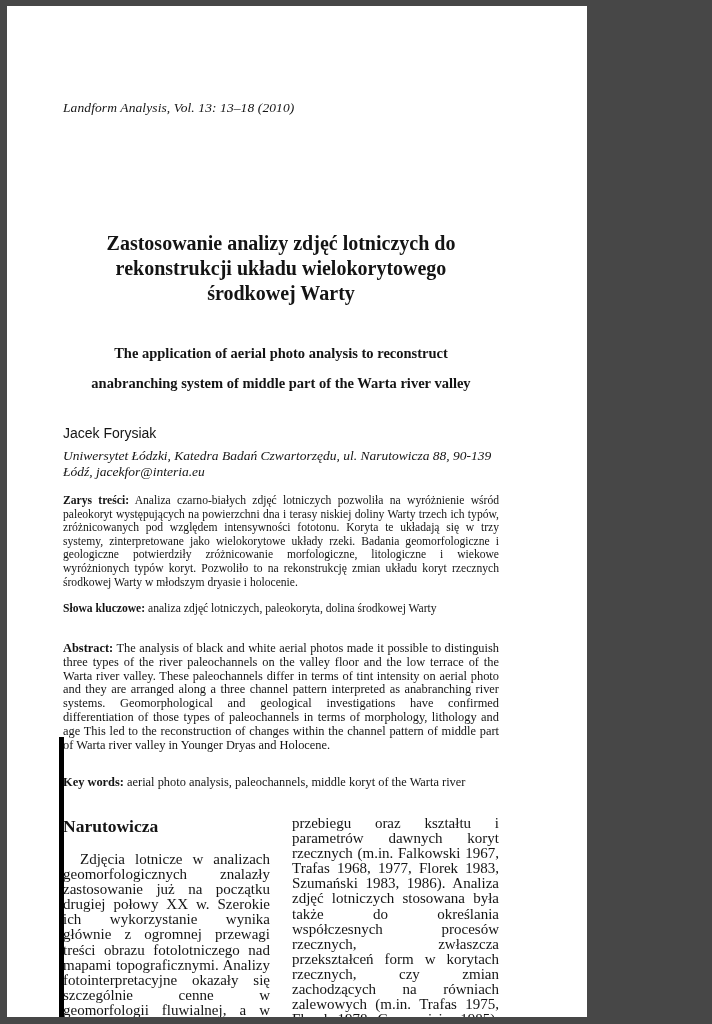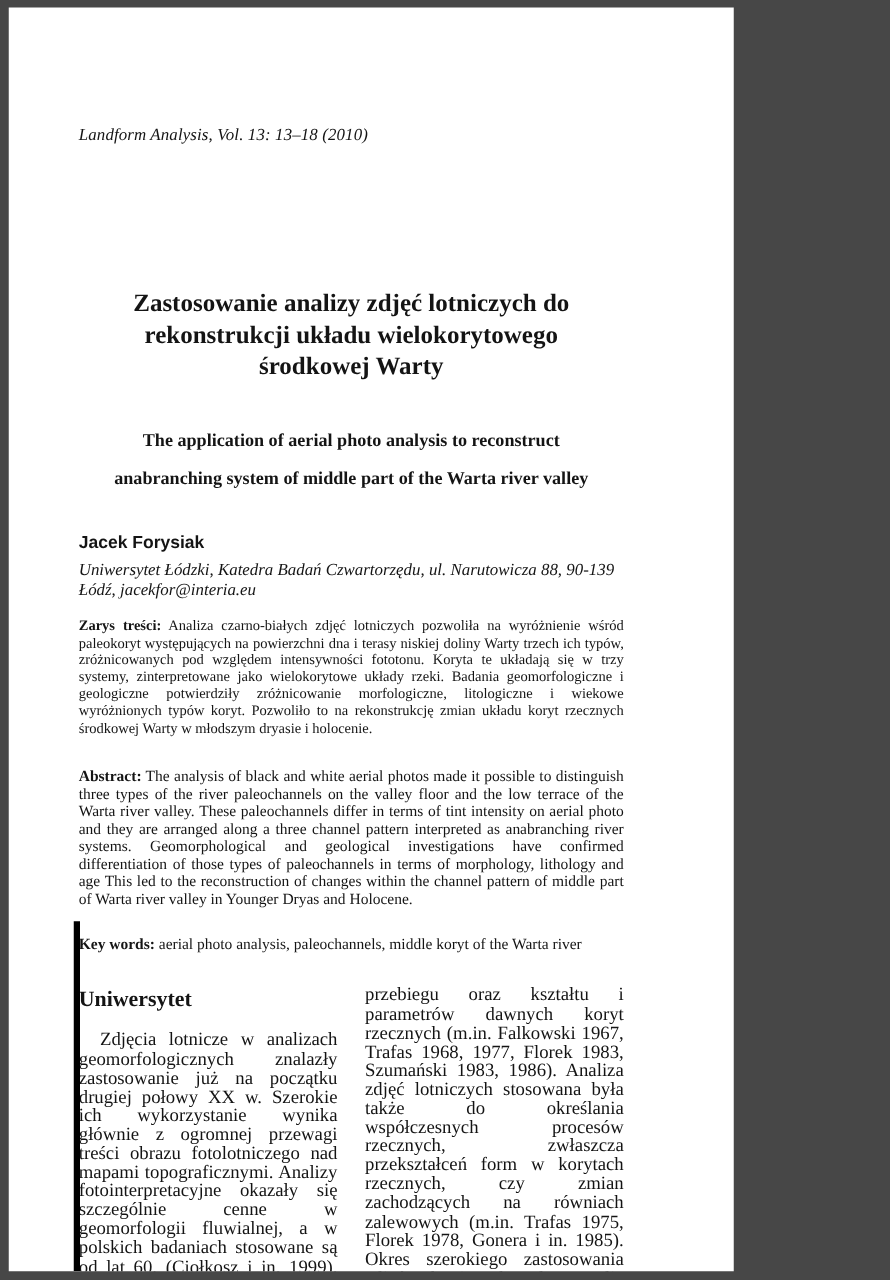--- a/index.html
+++ b/index.html
@@ -36,21 +36,21 @@
     margin-top: 32px;
     text-align: center;
     font-weight: bold;
     font-size: 14.5px;
     line-height: 30px;
     padding: 0 20px;
   }
   .author {
     margin-top: 27px;
     font-family: "Liberation Sans", sans-serif;
-    font-weight: bold;
+    font-weight: normal;
     font-size: 14px;
   }
   .affiliation {
     margin-top: 7px;
     font-style: italic;
     font-size: 13.5px;
   }
   .abs-block {
     margin-top: 14px;
     font-size: 11.6px;
@@ -104,32 +104,35 @@
   <h2 class="title-en">The application of aerial photo analysis to reconstruct anabranching system of middle part of the Warta river valley</h2>
 
   <div class="author">Jacek Forysiak</div>
 
   <div class="affiliation">Uniwersytet Łódzki, Katedra Badań Czwartorzędu, ul. Narutowicza 88, 90-139 Łódź, jacekfor@interia.eu</div>
 
   <p class="abs-block">
     <span class="label-bold">Zarys treści:</span><span> Analiza czarno-białych zdjęć lotniczych pozwoliła na wyróżnienie wśród paleokoryt występujących na powierzchni dna i terasy niskiej doliny Warty trzech ich typów, zróżnicowanych pod względem intensywności fototonu. Koryta te układają się w trzy systemy, zinterpretowane jako wielokorytowe układy rzeki. Badania geomorfologiczne i geologiczne potwierdziły zróżnicowanie morfologiczne, litologiczne i wiekowe wyróżnionych typów koryt. Pozwoliło to na rekonstrukcję zmian układu koryt rzecznych środkowej Warty w młodszym dryasie i holocenie.</span>
   </p>
 
+  <p class="kw-line">
+    <span class="label-bold">Słowa kluczowe:</span><span> analiza zdjęć lotniczych, paleokoryta, dolina środkowej Warty</span>
+  </p>
 
   <p class="abs-en">
     <span class="label-bold">Abstract:</span><span> The analysis of black and white aerial photos made it possible to distinguish three types of the river paleochannels on the valley floor and the low terrace of the Warta river valley. These paleochannels differ in terms of tint intensity on aerial photo and they are arranged along a three channel pattern interpreted as anabranching river systems. Geomorphological and geological investigations have confirmed differentiation of those types of paleochannels in terms of morphology, lithology and age This led to the reconstruction of changes within the channel pattern of middle part of Warta river valley in Younger Dryas and Holocene.</span>
   </p>
 
   <p class="kw-en">
     <span class="label-bold">Key words:</span><span> aerial photo analysis, paleochannels, middle koryt of the Warta river</span>
   </p>
 
   <div class="columns">
     <div class="col">
-      <div class="section-heading">Uniwersytet</div>
+      <div class="section-heading">Narutowicza</div>
       <p class="body-par indent">Zdjęcia lotnicze w analizach geomorfologicznych znalazły zastosowanie już na początku drugiej połowy XX w. Szerokie ich wykorzystanie wynika głównie z ogromnej przewagi treści obrazu fotolotniczego nad mapami topograficznymi. Analizy fotointerpretacyjne okazały się szczególnie cenne w geomorfologii fluwialnej, a w polskich badaniach stosowane są od lat 60. (Ciołkosz i in. 1999). Można tu zauważyć kilka kierunków badawczych. Duża grupa prac obejmuje analizę rzeźby, budowy geologicznej i paleogeografii dolin rzecznych. Inwentaryzację elementów den i teras dolin rzecznych na podstawie materiału fotolotniczego uzupełniano terenowymi pracami geologicznymi, uzyskując w efekcie rekonstrukcje</p>
     </div>
     <div class="col">
       <p class="body-par">przebiegu oraz kształtu i parametrów dawnych koryt rzecznych (m.in. Falkowski 1967, Trafas 1968, 1977, Florek 1983, Szumański 1983, 1986). Analiza zdjęć lotniczych stosowana była także do określania współczesnych procesów rzecznych, zwłaszcza przekształceń form w korytach rzecznych, czy zmian zachodzących na równiach zalewowych (m.in. Trafas 1975, Florek 1978, Gonera i in. 1985). Okres szerokiego zastosowania zdjęć lotniczych do analiz geomorfologicznych i paleogeograficznych w dolinie Warty i innych dolinach rzecznych Wielkopolski to lata siedemdziesiąte i osiemdziesiąte XX w (m. in.: Kozarski, Rotnicki 1977, Gonera i in. 1985, Antczak 1986, Gonera 1986). Rezultaty wykorzystania zdjęć lotniczych w geomorfologii fluwialnej są ujęte w bogatej literaturze polskiej i zagranicznej, ramy niniej-</p>
     </div>
   </div>
 
   <div class="scan-artifact"></div>
 
 </div>

